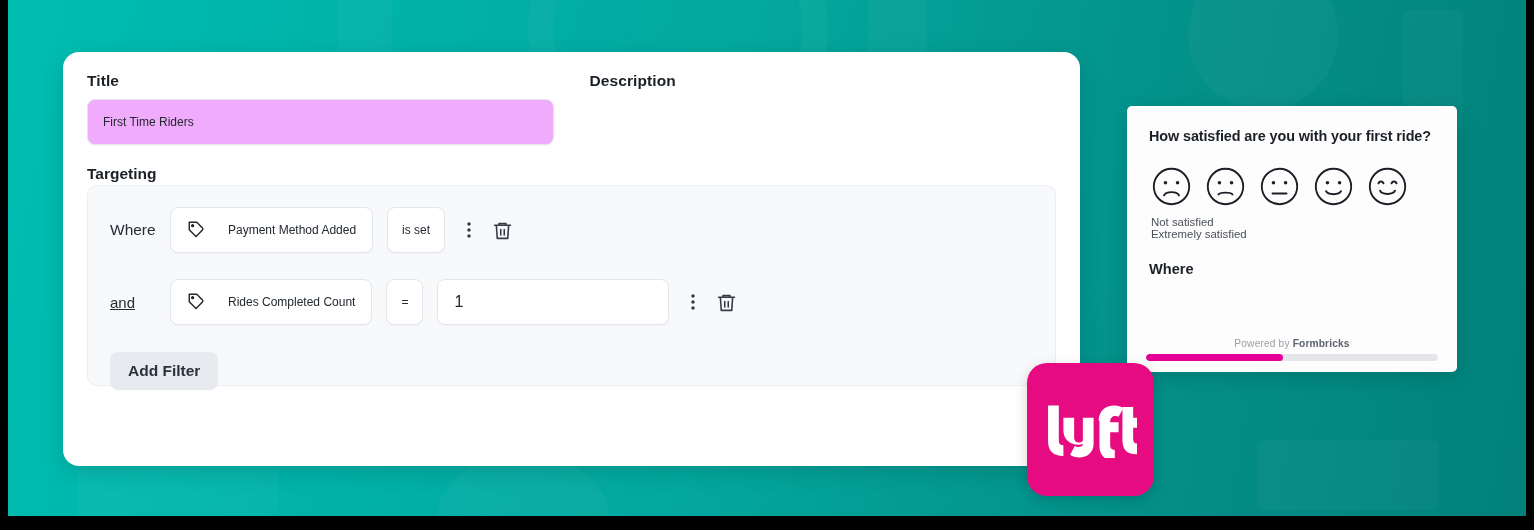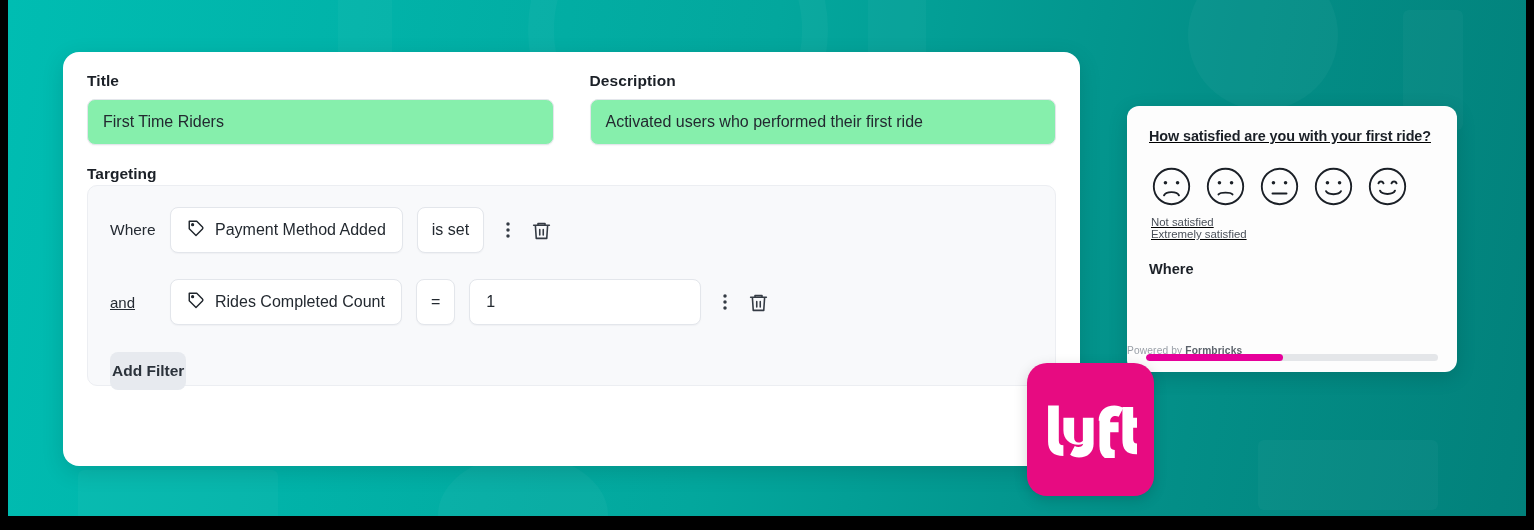--- a/index.html
+++ b/index.html
@@ -68,27 +68,27 @@
     font-size: 15.5px;
     font-weight: 700;
     color: #1b2027;
     letter-spacing: 0.1px;
     margin-bottom: 9px;
   }
 
   .text-input {
     width: 100%;
     height: 46px;
-    background: #86efac;
+    background: #f0abfc;
     border: 1px solid #e3e6eb;
     border-radius: 8px;
     display: flex;
     align-items: center;
     padding: 0 15px;
-    font-size: 16px;
+    font-size: 12px;
     color: #232930;
     box-shadow: 0 1px 1.5px rgba(16,24,40,0.04);
   }
 
   .section-label {
     font-size: 15.5px;
     font-weight: 700;
     color: #1b2027;
     margin-top: 20px;
     margin-bottom: 2px;
@@ -126,23 +126,23 @@
     cursor: pointer;
   }
 
   .pill {
     background: #ffffff;
     border: 1px solid #e3e6eb;
     border-radius: 8px;
     height: 46px;
     display: flex;
     align-items: center;
-    gap: 10px;
+    gap: 23px;
     padding: 0 16px;
-    font-size: 16px;
+    font-size: 12px;
     color: #232930;
     box-shadow: 0 1px 1.5px rgba(16,24,40,0.04);
     white-space: nowrap;
   }
 
   .pill-op {
     padding: 1px 14px;
     margin-left: 14px;
   }
 
@@ -169,42 +169,41 @@
     cursor: pointer;
   }
   .icon-btn.dots { width: 16px; }
   .icon-btn.trash { width: 22px; margin-left: 14px; }
 
   #add-filter-btn {
     background: #e7eaef;
     border: none;
     border-radius: 8px;
     height: 38px;
-    padding: 0 2px;
+    padding: 0 18px;
     font-family: "Liberation Sans", sans-serif;
     font-size: 15.5px;
     font-weight: 700;
     color: #2b323b;
     cursor: pointer;
     margin-top: 2px;
   }
 
   
   #survey-card {
     position: absolute;
     left: 1127px;
     top: 106px;
     width: 330px;
     height: 266px;
     background: #fdfdfd;
-    border-radius: 12px;
+    border-radius: 5px;
     box-shadow: 0 5px 20px rgba(0,0,0,0.14);
     overflow: hidden;
     padding: 22px 22px 0 22px;
-    text-decoration: underline;
   }
 
   #survey-question {
     font-size: 14.4px;
     font-weight: 700;
     color: #1b2027;
     letter-spacing: -0.1px;
   }
 
   #smiley-row {
@@ -237,21 +236,22 @@
     border: none;
     font-family: "Liberation Sans", sans-serif;
     padding: 0;
     cursor: pointer;
   }
 
   #powered-by {
     position: absolute;
     left: 0;
     right: 0;
-    bottom: 16px;
+    bottom: 23px;
+    text-align: center;
     font-size: 10.2px;
     color: #9aa0a8;
     letter-spacing: 0.15px;
   }
   #powered-by b { color: #5b626b; font-weight: 700; }
 
   #progress-track {
     position: absolute;
     left: 19px;
     bottom: 11px;
@@ -301,21 +301,20 @@
 
   <div class="field-row">
 
     <div class="field-col">
       <div class="field-label">Title</div>
       <div class="text-input" placeholder="Title">First Time Riders</div>
     </div>
 
     <div class="field-col">
       <div class="field-label">Description</div>
-      <div class="text-input" placeholder="Description">Activated users who performed their first ride</div>
     </div>
 
   </div>
 
   <div class="section-label">Targeting</div>
 
   <div id="targeting-box">
 
     
     <div class="filter-row">

